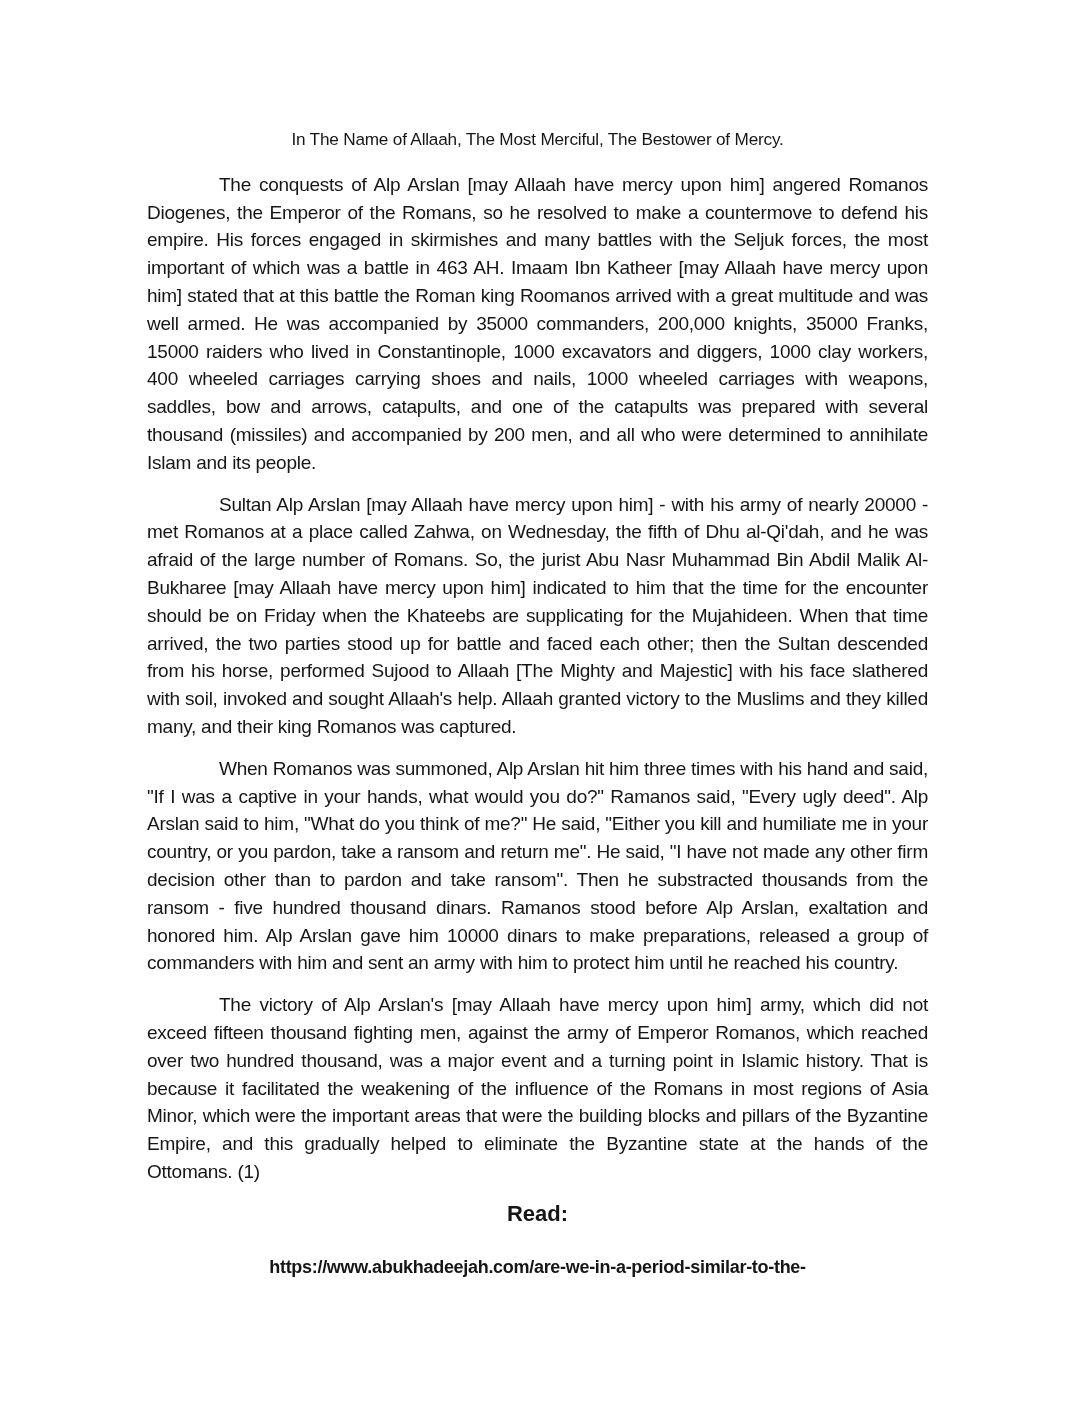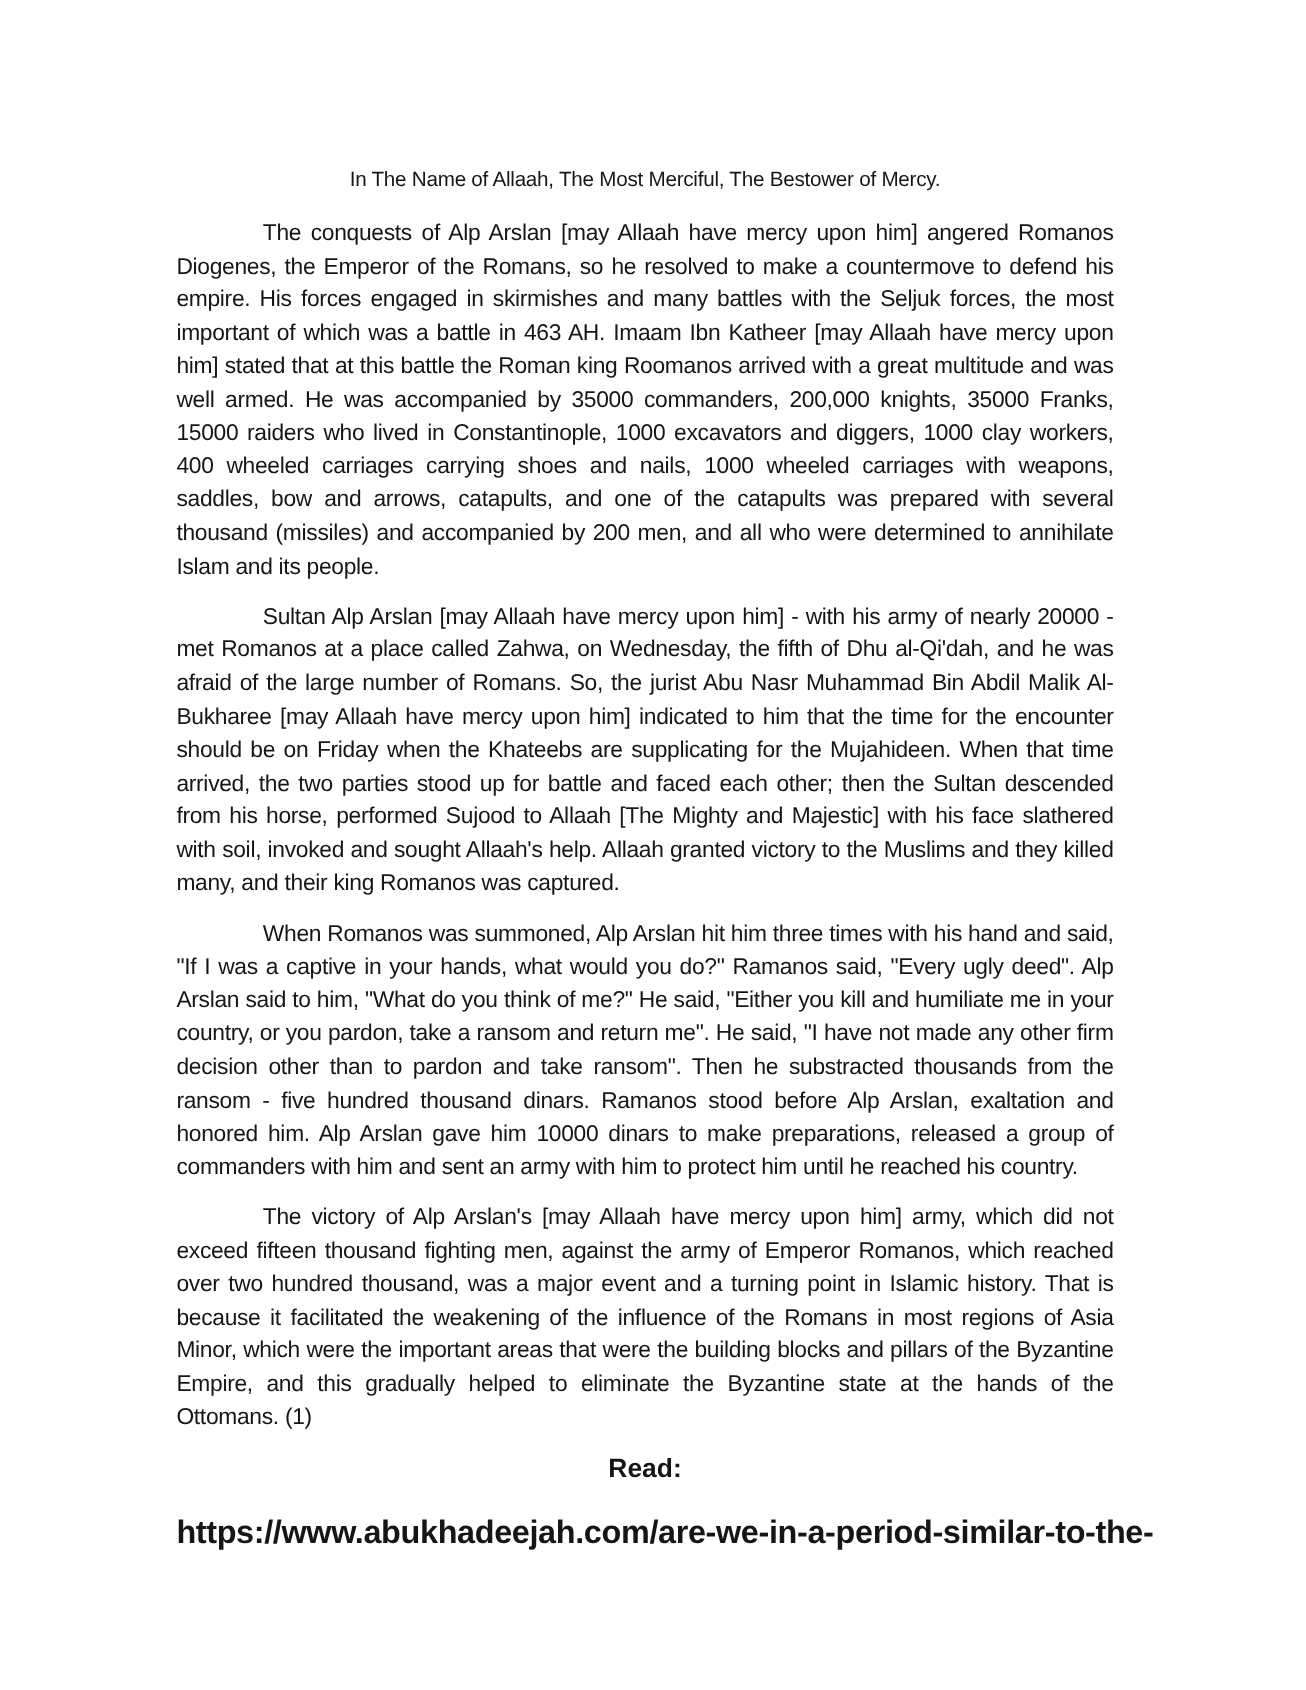--- a/index.html
+++ b/index.html
@@ -11,21 +11,21 @@
     width: 1088px;
     height: 1408px;
     position: relative;
     overflow: hidden;
     font-family: "Liberation Sans", sans-serif;
     color: #161616;
   }
   .page {
     position: absolute;
     left: 147px;
-    top: 136px;
+    top: 126px;
     width: 781px;
   }
   .heading {
     text-align: center;
     font-size: 17.2px;
     line-height: 27.8px;
     letter-spacing: -0.2px;
     margin: 0 0 17px 0;
   }
   .para {
@@ -40,21 +40,21 @@
   .read-label {
     text-align: center;
     font-weight: 700;
     font-size: 22px;
     line-height: 28px;
     margin-top: 14px;
   }
   .article-url {
     text-align: center;
     font-weight: 700;
-    font-size: 27px;
+    font-size: 18px;
     line-height: 28px;
     letter-spacing: -0.3px;
     margin-top: 25px;
     white-space: nowrap;
   }
 </style>
 </head>
 <body>
 
 <div class="page">

